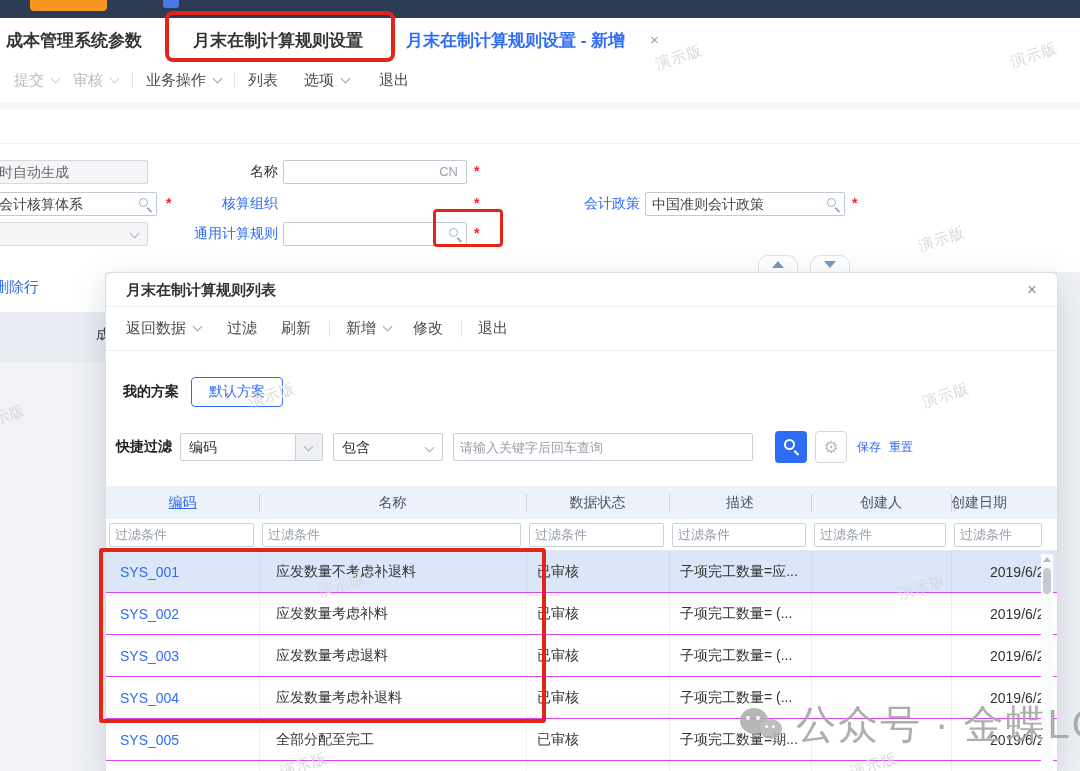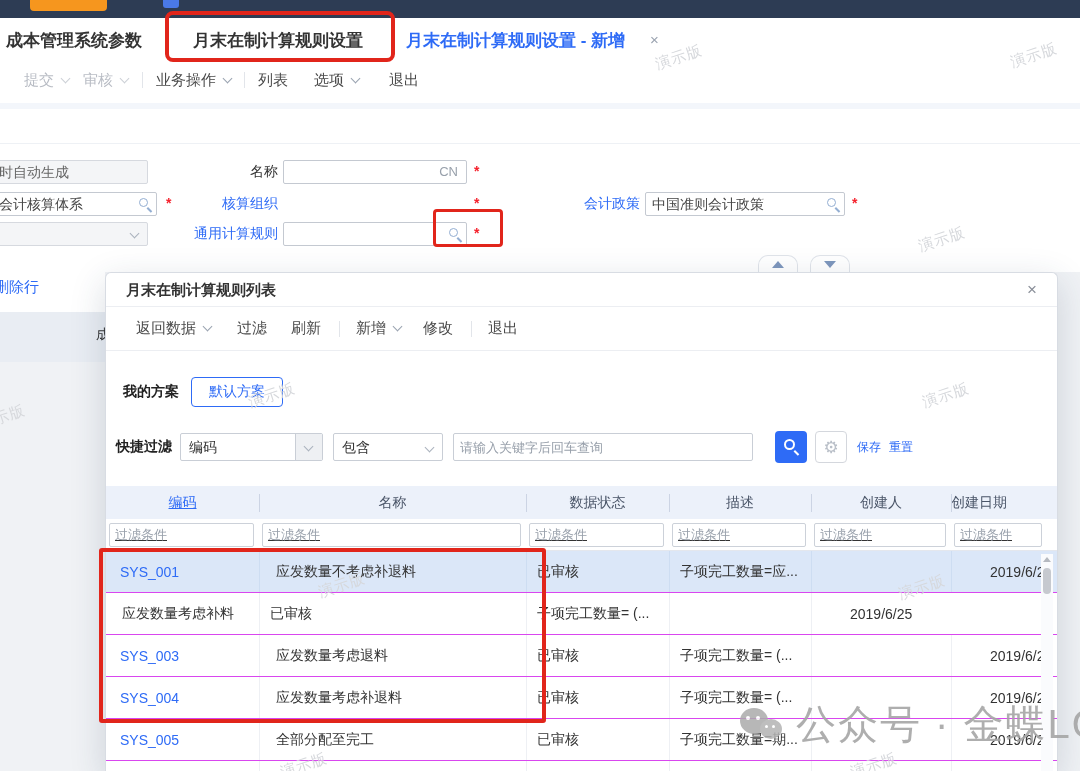--- a/index.html
+++ b/index.html
@@ -15,21 +15,21 @@
   .tabbar { position:absolute; left:0; top:18px; width:994px; height:42px; background:#fff; }
   .tab { position:absolute; top:11px; font-size:17px; font-weight:bold; color:#333; white-space:nowrap; cursor:default; }
   .tab1 { left:6px; }
   .tab2 { left:193px; }
   .tab3 { left:406px; color:#2e6bf6; }
   .tab-close { position:absolute; left:650px; top:13px; font-size:15px; color:#9aa3b0; font-weight:normal; }
   .tab-underline { position:absolute; left:400px; top:55px; width:262px; height:3px; background:#2e6bf6; }
 
   
   .main-toolbar { position:absolute; left:0; top:58px; width:1080px; height:44px; display:flex; align-items:center; padding-left:14px; font-size:15px; color:#4a4a4a; background:#fff; }
-  .mt-item { display:flex; align-items:center; white-space:nowrap;margin-left:10px; }
+  .mt-item { display:flex; align-items:center; white-space:nowrap; }
   .mt-item.disabled { color:#b8bcc4; }
   .caret { display:inline-block; width:7px; height:7px; border-right:1.6px solid #9aa3b0; border-bottom:1.6px solid #9aa3b0; transform:rotate(45deg); margin:-4px 0 0 8px; }
   .disabled .caret { border-color:#ccd0d6; }
   .vsep { width:1px; height:16px; background:#e2e5ea; }
   .band { position:absolute; left:0; top:103px; width:1080px; height:6px; background:#f3f6fb; }
   .hdiv { position:absolute; left:0; top:143px; width:1080px; height:1px; background:#eef1f5; }
 
   
   .form { position:absolute; left:0; top:150px; width:1080px; height:100px; font-size:14px; }
   .f-label { position:absolute; text-align:right; color:#333; white-space:nowrap; }
@@ -85,21 +85,21 @@
 
   
   .m-table { position:absolute; left:0; right:0; top:213px; bottom:0; overflow:hidden; }
   .tgrid { display:grid; grid-template-columns:153px 267px 143px 142px 140px 1fr; }
   .t-head { height:33px; background:#ecf1fa; align-items:center; font-size:14px; color:#4a5568; }
   .t-head > div { position:relative; text-align:center; white-space:nowrap; overflow:hidden; }
   .t-head > div + div::before { content:""; position:absolute; left:0; top:50%; margin-top:-9px; width:1px; height:18px; background:#ccd4e4; }
   .th-code { color:#2e6bf6; text-decoration:underline; cursor:pointer; }
   .th-date { text-align:left !important; }
   .t-filters { height:32px; background:#fff; border-bottom:1px solid #e4e7ed; align-items:center; }
-  .t-filters input { height:24px; margin:0 4px 0 3px; width:calc(100% - 8px); border:1px solid #ccd1d9; border-radius:2px; font-size:13px; padding-left:5px; color:#333; font-family:"Liberation Sans",sans-serif;text-decoration:underline; }
+  .t-filters input { height:24px; margin:0 4px 0 3px; width:calc(100% - 8px); border:1px solid #ccd1d9; border-radius:2px; font-size:13px; padding-left:5px; color:#333; font-family:"Liberation Sans",sans-serif; }
   .t-filters input::placeholder { color:#98a0ab; }
   .t-filters .lastf input { width:calc(100% - 18px); margin-right:15px; }
   .t-row { height:42px; border-bottom:1px solid #d946ef; font-size:14px; color:#333; background:#fff; }
   .t-row.selected { background:#dbe7f8; }
   .t-row .c { height:100%; display:flex; align-items:center; white-space:nowrap; overflow:hidden; border-left:1px solid #eef0f4; }
   .t-row .c:first-child { border-left:none; }
   .t-row.selected .c { border-left-color:#cdddf2; }
   .c-code { padding-left:14px; color:#2e6bf6; cursor:pointer; }
   .c-name { padding-left:16px; }
   .c-status { padding-left:10px; }
@@ -286,20 +286,21 @@
 
       <div class="tgrid t-row selected">
         <div class="c c-code">SYS_001</div>
         <div class="c c-name">应发数量不考虑补退料</div>
         <div class="c c-status">已审核</div>
         <div class="c c-desc">子项完工数量=应...</div>
         <div class="c c-creator"></div>
         <div class="c c-date">2019/6/25</div>
       </div>
       <div class="tgrid t-row">
+        <div class="c c-code">SYS_002</div>
         <div class="c c-name">应发数量考虑补料</div>
         <div class="c c-status">已审核</div>
         <div class="c c-desc">子项完工数量= (...</div>
         <div class="c c-creator"></div>
         <div class="c c-date">2019/6/25</div>
       </div>
       <div class="tgrid t-row">
         <div class="c c-code">SYS_003</div>
         <div class="c c-name">应发数量考虑退料</div>
         <div class="c c-status">已审核</div>

